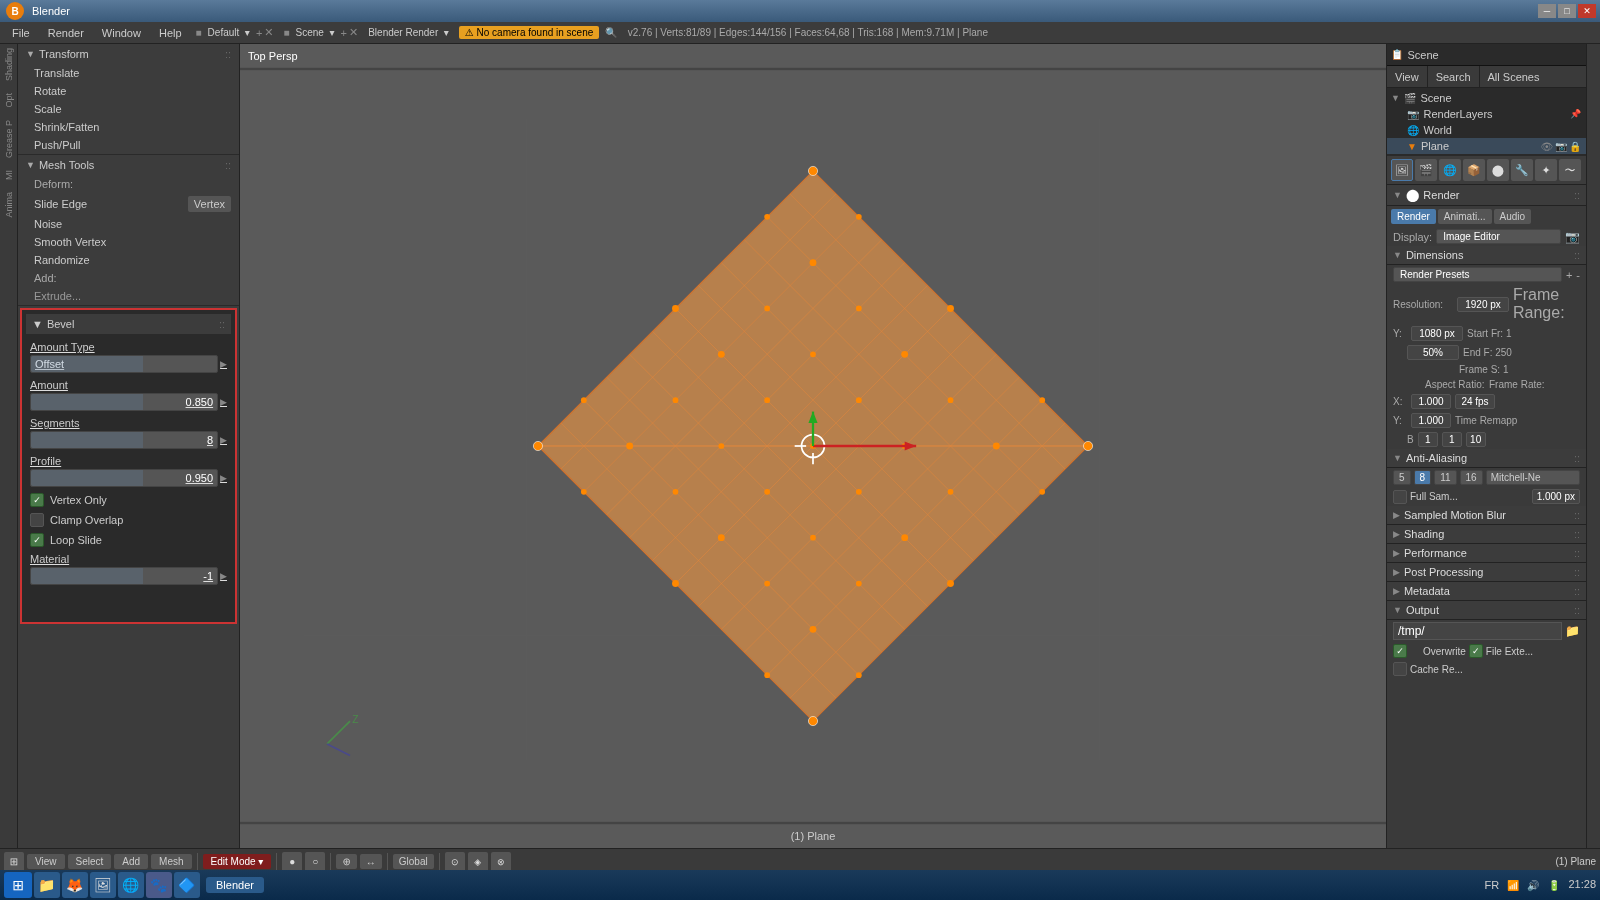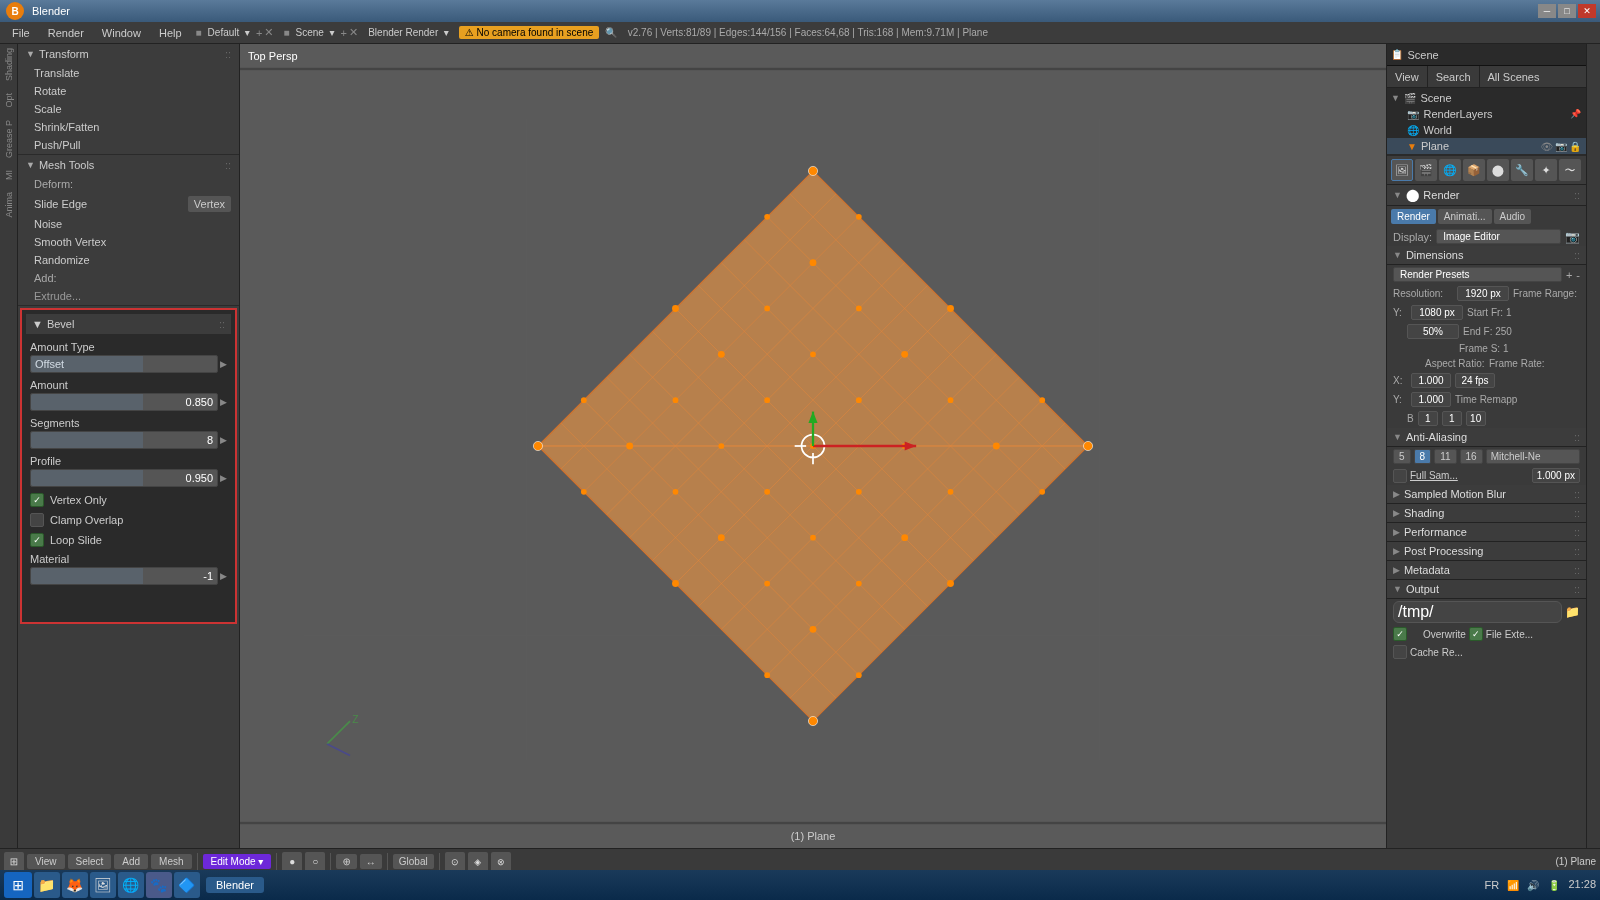--- a/index.html
+++ b/index.html
@@ -116,20 +116,21 @@
       color: #ccc;
       display: flex;
       align-items: center;
       gap: 4px;
       cursor: pointer;
       margin-bottom: 4px;
     }
 
     .field-row {
       padding: 3px 4px;
+      text-decoration: underline;
     }
     .field-label {
       font-size: 11px;
       color: #ccc;
       margin-bottom: 2px;
     }
     .field-input-row {
       display: flex;
       align-items: center;
       gap: 2px;
@@ -693,21 +694,21 @@
 
     <div style="display:flex; align-items:center; padding:2px 6px; gap:4px;">
       <div style="background:#555; border:1px solid #444; border-radius:2px; padding:1px 6px; font-size:10px; color:#fff; cursor:pointer; flex:1;">Render Presets</div>
       <span style="color:#aaa; font-size:11px; cursor:pointer;">+</span>
       <span style="color:#aaa; font-size:11px; cursor:pointer;">-</span>
     </div>
 
     <div style="display:flex; align-items:center; padding:2px 6px; gap:4px;">
       <span style="color:#aaa; font-size:10px; min-width:60px;">Resolution:</span>
       <div style="background:#444; border:1px solid #555; border-radius:2px; padding:1px 3px; font-size:10px; color:#fff; min-width:52px; text-align:center; cursor:pointer;">1920 px</div>
-      <span style="color:#aaa; font-size:10px;">Frame Range:</span>
+      <span style="color:#aaa; font-size:16px;">Frame Range:</span>
     </div>
     <div style="display:flex; align-items:center; padding:2px 6px; gap:4px;">
       <span style="color:#aaa; font-size:10px; min-width:14px;">Y:</span>
       <div style="background:#444; border:1px solid #555; border-radius:2px; padding:1px 3px; font-size:10px; color:#fff; min-width:52px; text-align:center; cursor:pointer;">1080 px</div>
       <span style="color:#aaa; font-size:10px;">Start Fr: 1</span>
     </div>
     <div style="display:flex; align-items:center; padding:2px 6px; gap:4px;">
       <div style="background:#444; border:1px solid #555; border-radius:2px; padding:1px 3px; font-size:10px; color:#fff; min-width:52px; text-align:center; margin-left:14px; cursor:pointer;">50%</div>
       <span style="color:#aaa; font-size:10px;">End F: 250</span>
     </div>
@@ -743,21 +744,21 @@
     </div>
     <div style="display:flex; align-items:center; padding:2px 6px; gap:3px;">
       <div style="background:#555; border:1px solid #444; border-radius:2px; padding:1px 5px; font-size:10px; color:#ccc; cursor:pointer;">5</div>
       <div style="background:#4a7aaa; border:1px solid #444; border-radius:2px; padding:1px 5px; font-size:10px; color:#fff; cursor:pointer;">8</div>
       <div style="background:#555; border:1px solid #444; border-radius:2px; padding:1px 5px; font-size:10px; color:#ccc; cursor:pointer;">11</div>
       <div style="background:#555; border:1px solid #444; border-radius:2px; padding:1px 5px; font-size:10px; color:#ccc; cursor:pointer;">16</div>
       <div style="background:#555; border:1px solid #444; border-radius:2px; padding:1px 4px; font-size:10px; color:#ccc; cursor:pointer; flex:1;">Mitchell-Ne</div>
     </div>
     <div style="display:flex; align-items:center; padding:2px 6px; gap:3px;">
       <div style="width:14px; height:14px; background:#444; border:1px solid #555; border-radius:2px;"></div>
-      <span style="font-size:10px; color:#ccc; flex:1;text-decoration:underline;">Full Sam...</span>
+      <span style="font-size:10px; color:#ccc; flex:1;">Full Sam...</span>
       <div style="background:#444; border:1px solid #555; border-radius:2px; padding:1px 4px; font-size:10px; color:#fff; cursor:pointer;">1.000 px</div>
     </div>
 
     <div style="background:#3c3c3c; padding:3px 6px; border-bottom:1px solid #222; display:flex; align-items:center; gap:4px;">
       <span style="color:#888; font-size:9px;">▶</span>
       <span>Sampled Motion Blur</span>
       <span style="margin-left:auto; color:#666;">::</span>
     </div>
 
     <div style="background:#3c3c3c; padding:3px 6px; border-bottom:1px solid #222; display:flex; align-items:center; gap:4px;">
@@ -783,21 +784,21 @@
       <span>Metadata</span>
       <span style="margin-left:auto; color:#666;">::</span>
     </div>
 
     <div style="background:#3c3c3c; padding:3px 6px; border-bottom:1px solid #222; display:flex; align-items:center; gap:4px;">
       <span style="color:#888; font-size:9px;">▼</span>
       <span>Output</span>
       <span style="margin-left:auto; color:#666;">::</span>
     </div>
     <div style="display:flex; align-items:center; padding:2px 6px; gap:3px;">
-      <div style="background:#444; border:1px solid #555; border-radius:6px; padding:1px 4px; font-size:16px; color:#fff; flex:1; cursor:pointer;">/tmp/</div>
+      <div style="background:#444; border:1px solid #555; border-radius:0; padding:1px 4px; font-size:12px; color:#fff; flex:1; cursor:pointer;">/tmp/</div>
       <span style="color:#aaa; font-size:12px; cursor:pointer;">📁</span>
     </div>
     <div style="display:flex; align-items:center; padding:2px 6px; gap:3px;">
       <div style="width:14px; height:14px; background:#4a7a4a; border:1px solid #2a5a2a; border-radius:2px; display:flex; align-items:center; justify-content:center; font-size:9px; color:#fff; cursor:pointer;">✓</div>
       <span style="font-size:10px; color:#ccc;margin-left:13px;">Overwrite</span>
       <div style="width:14px; height:14px; background:#4a7a4a; border:1px solid #2a5a2a; border-radius:2px; display:flex; align-items:center; justify-content:center; font-size:9px; color:#fff; cursor:pointer;">✓</div>
       <span style="font-size:10px; color:#ccc;">File Exte...</span>
     </div>
     <div style="display:flex; align-items:center; padding:2px 6px; gap:3px;">
       <div style="width:14px; height:14px; background:#444; border:1px solid #555; border-radius:2px; cursor:pointer;"></div>
@@ -810,21 +811,21 @@
 
 </div>
 
 <div id="viewport-bottom-toolbar" style="height:26px; background:#3a3a3a; border-top:1px solid #222; display:flex; align-items:center; padding:0 4px; gap:3px;">
   <div style="width:20px; height:20px; background:#555; border-radius:2px; display:flex; align-items:center; justify-content:center; font-size:10px; cursor:pointer;">⊞</div>
   <div style="background:#555; padding:2px 8px; border-radius:2px; font-size:10px; color:#ccc; cursor:pointer;">View</div>
   <div style="background:#555; padding:2px 8px; border-radius:2px; font-size:10px; color:#ccc; cursor:pointer;">Select</div>
   <div style="background:#555; padding:2px 8px; border-radius:2px; font-size:10px; color:#ccc; cursor:pointer;">Add</div>
   <div style="background:#555; padding:2px 8px; border-radius:2px; font-size:10px; color:#ccc; cursor:pointer;">Mesh</div>
   <div style="width:1px; height:18px; background:#555; margin:0 2px;"></div>
-  <div style="background:#6d28d9; padding:2px 8px; border-radius:2px; font-size:10px; color:#fff; cursor:pointer;">Edit Mode ▾</div>
+  <div style="background:#7f1d1d; padding:2px 8px; border-radius:2px; font-size:10px; color:#fff; cursor:pointer;">Edit Mode ▾</div>
   <div style="width:1px; height:18px; background:#555; margin:0 2px;"></div>
 
   <div style="width:20px; height:20px; background:#555; border-radius:2px; display:flex; align-items:center; justify-content:center; font-size:10px; cursor:pointer;">●</div>
   <div style="width:20px; height:20px; background:#555; border-radius:2px; display:flex; align-items:center; justify-content:center; font-size:10px; cursor:pointer;">○</div>
   <div style="width:1px; height:18px; background:#555; margin:0 2px;"></div>
 
   <div style="background:#555; padding:2px 6px; border-radius:2px; font-size:10px; color:#ccc; cursor:pointer;">⊕</div>
   <div style="background:#555; padding:2px 6px; border-radius:2px; font-size:10px; color:#ccc; cursor:pointer;">↔</div>
   <div style="width:1px; height:18px; background:#555; margin:0 2px;"></div>
   <div style="background:#555; padding:2px 6px; border-radius:2px; font-size:10px; color:#ccc; cursor:pointer;">Global</div>

